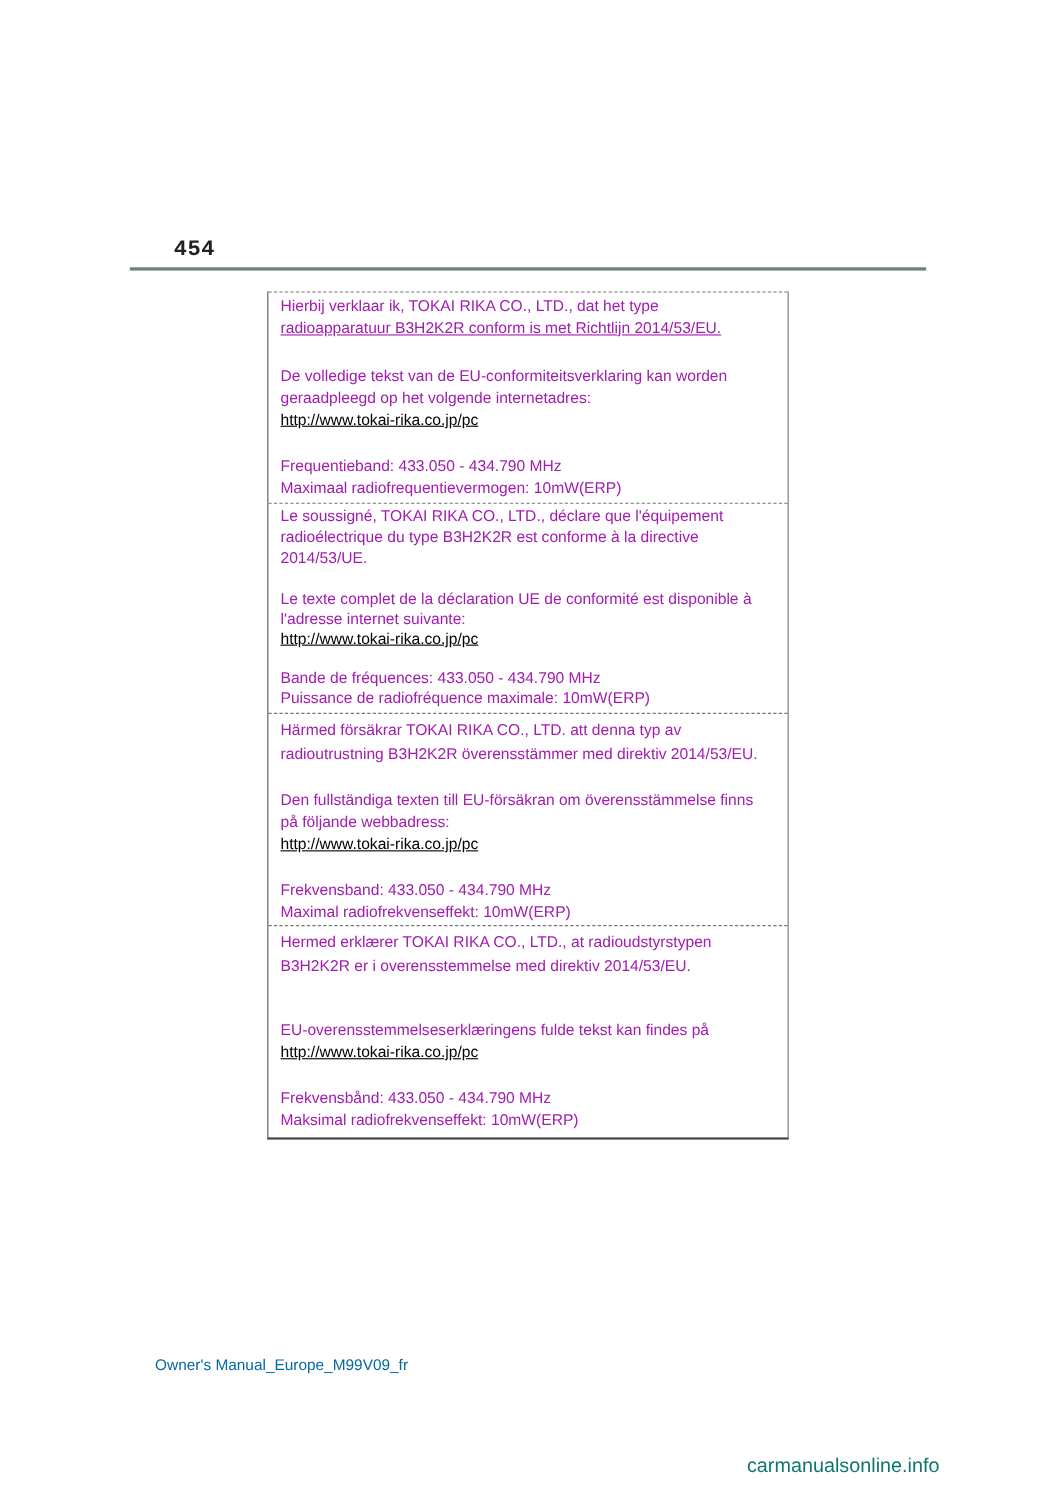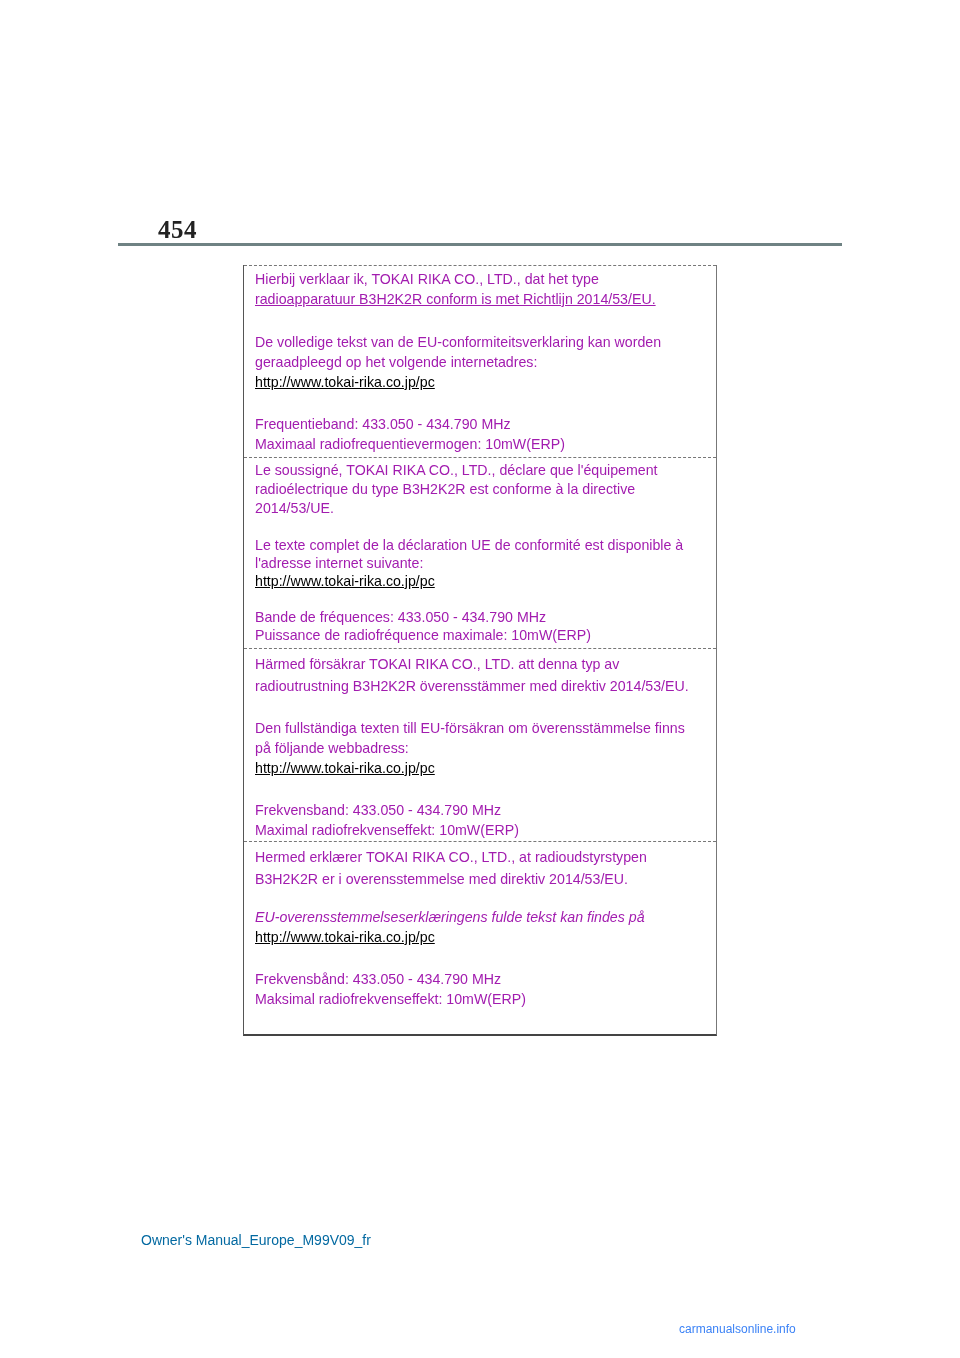--- a/index.html
+++ b/index.html
@@ -1,31 +1,31 @@
 <!DOCTYPE html>
 <html><head>
   <meta charset="utf-8">
   <style>
     html, body { margin: 0; padding: 0; background: #ffffff; }
     body { width: 960px; height: 1358px; position: relative; overflow: hidden;
            font-family: "Liberation Sans", sans-serif; color: #1a1a1a; }
-    .page-number { position: absolute; left: 158px; top: 216px; font-size: 25px; font-weight: bold;
-                   font-family: Liberation Serif, serif; color: #222; letter-spacing: 0.5px; }
+    .page-number { position: absolute; left: 158px; top: 216px; font-size: 20px; font-weight: bold;
+                   font-family: Liberation Mono, monospace; color: #222; letter-spacing: 0.5px; }
     .header-rule { position: absolute; left: 118px; top: 243px; width: 724px; height: 3px; background: #6f8283; }
     .notice-box { position: absolute; left: 243px; top: 265px; width: 474px; height: 771px;
                   border-left: 1.5px solid #555; border-right: 1.5px solid #777; border-bottom: 2px solid #444;
                   box-sizing: border-box; }
     .section { position: absolute; left: 0; width: 100%; box-sizing: border-box;
                border-top: 1px dashed #777; padding: 3px 12px 0 11px; }
     .para { font-size: 14.2px; line-height: 20px; margin: 0; color: #a21caf; }
     .justify { text-align: justify; text-align-last: left; }
     .gap { height: 18px; }
     .link { text-decoration: underline; color: #000000; cursor: pointer; }
     .footer-label { position: absolute; left: 141px; top: 1232px; font-size: 14px; color: #0369a1; }
-    .watermark { position: absolute; left: 679px; top: 1322px; font-size: 12px; color: #3b82f6; }
+    .watermark { position: absolute; left: 679px; top: 1322px; font-size: 18px; color: #0f766e; }
   </style>
 </head>
 <body>
 
 <div class="page-number">454</div>
 <div class="header-rule"></div>
 
 <div class="notice-box">
 
   <div class="section" style="top:0; height:192px;">
@@ -62,21 +62,21 @@
     <p class="para link">http://www.tokai-rika.co.jp/pc</p>
     <div class="gap"></div>
     <p class="para" style="margin-top:4px;">Frekvensband: 433.050 - 434.790 MHz</p>
     <p class="para">Maximal radiofrekvenseffekt: 10mW(ERP)</p>
   </div>
 
   <div class="section" style="top:576px; height:195px;">
     <p class="para justify" style="margin-top:2px;">Hermed erklærer TOKAI RIKA CO., LTD., at radioudstyrstypen</p>
     <p class="para" style="margin-top:2px;">B3H2K2R er i overensstemmelse med direktiv 2014/53/EU.</p>
     <div class="gap"></div>
-    <p class="para" style="margin-top:0;font-style:italic;">EU-overensstemmelseserklæringens fulde tekst kan findes på</p>
+    <p class="para" style="margin-top:20px;">EU-overensstemmelseserklæringens fulde tekst kan findes på</p>
     <p class="para link">http://www.tokai-rika.co.jp/pc</p>
     <div class="gap"></div>
     <p class="para" style="margin-top:4px;">Frekvensbånd: 433.050 - 434.790 MHz</p>
     <p class="para">Maksimal radiofrekvenseffekt: 10mW(ERP)</p>
   </div>
 
 </div>
 
 <div class="footer-label">Owner's Manual_Europe_M99V09_fr</div>
 <div class="watermark">carmanualsonline.info</div>

